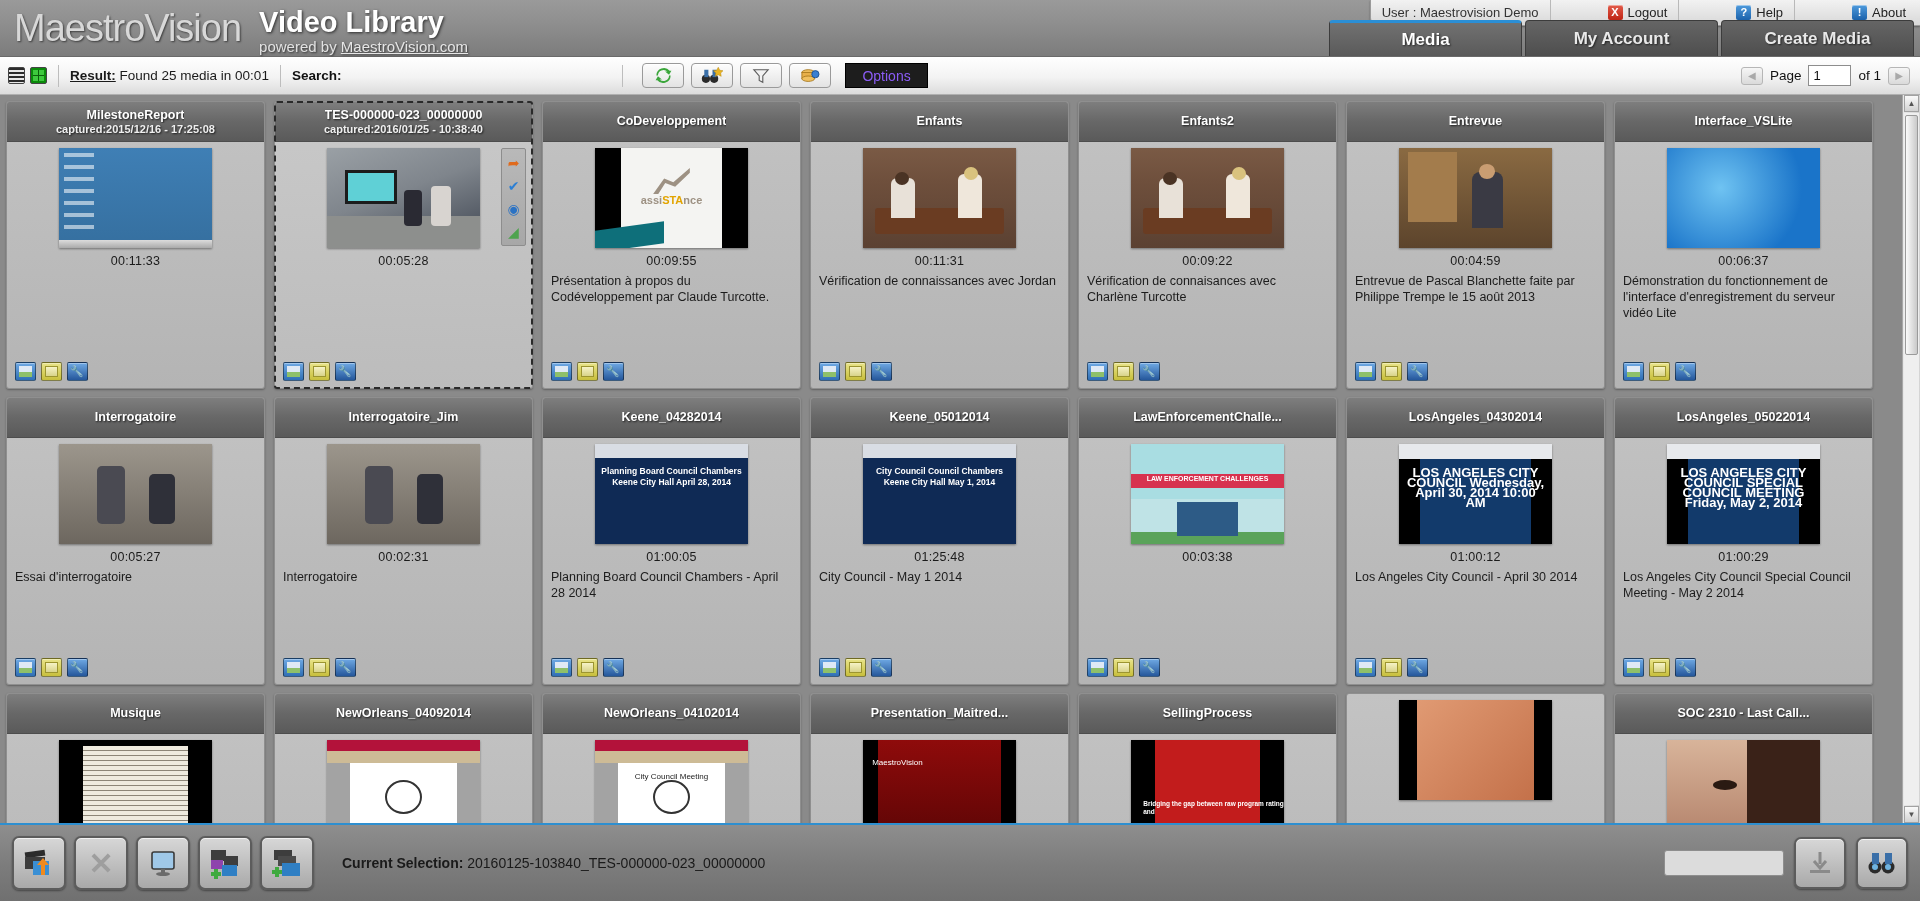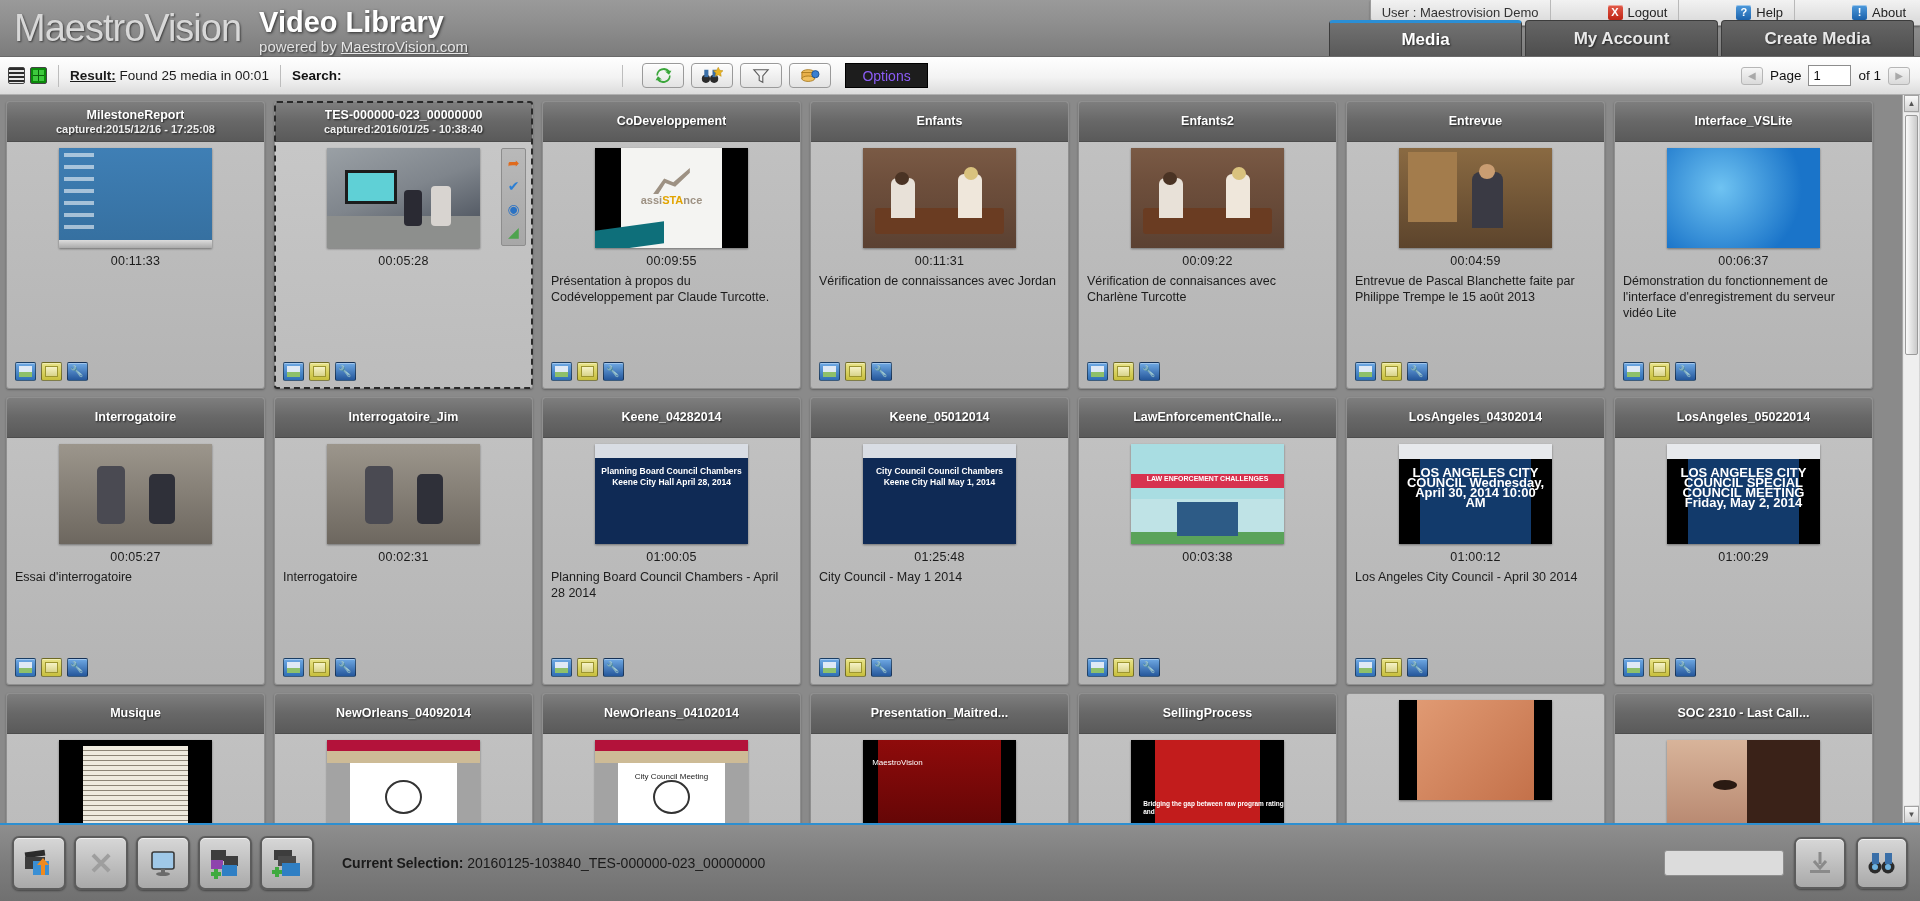--- a/index.html
+++ b/index.html
@@ -739,20 +739,21 @@
             <div class="thumb-row">
               <div class="thumb">
                 <div class="t-la">
                   <div class="inner"></div>
                   <div class="hdr"></div>
                   <div class="tx">LOS ANGELES CITY COUNCIL SPECIAL COUNCIL MEETING Friday, May 2, 2014</div>
                 </div>
               </div>
             </div>
             <div class="dur">01:00:29</div>
+            <div class="desc">Los Angeles City Council Special Council Meeting - May 2 2014</div>
             <div class="card-foot">
               <div class="ficon img"></div>
               <div class="ficon note"></div>
               <div class="ficon tool"></div>
             </div>
           </div>
         </div>
         <div class="card">
           <div class="card-head">
             <div class="card-title">Musique</div>

